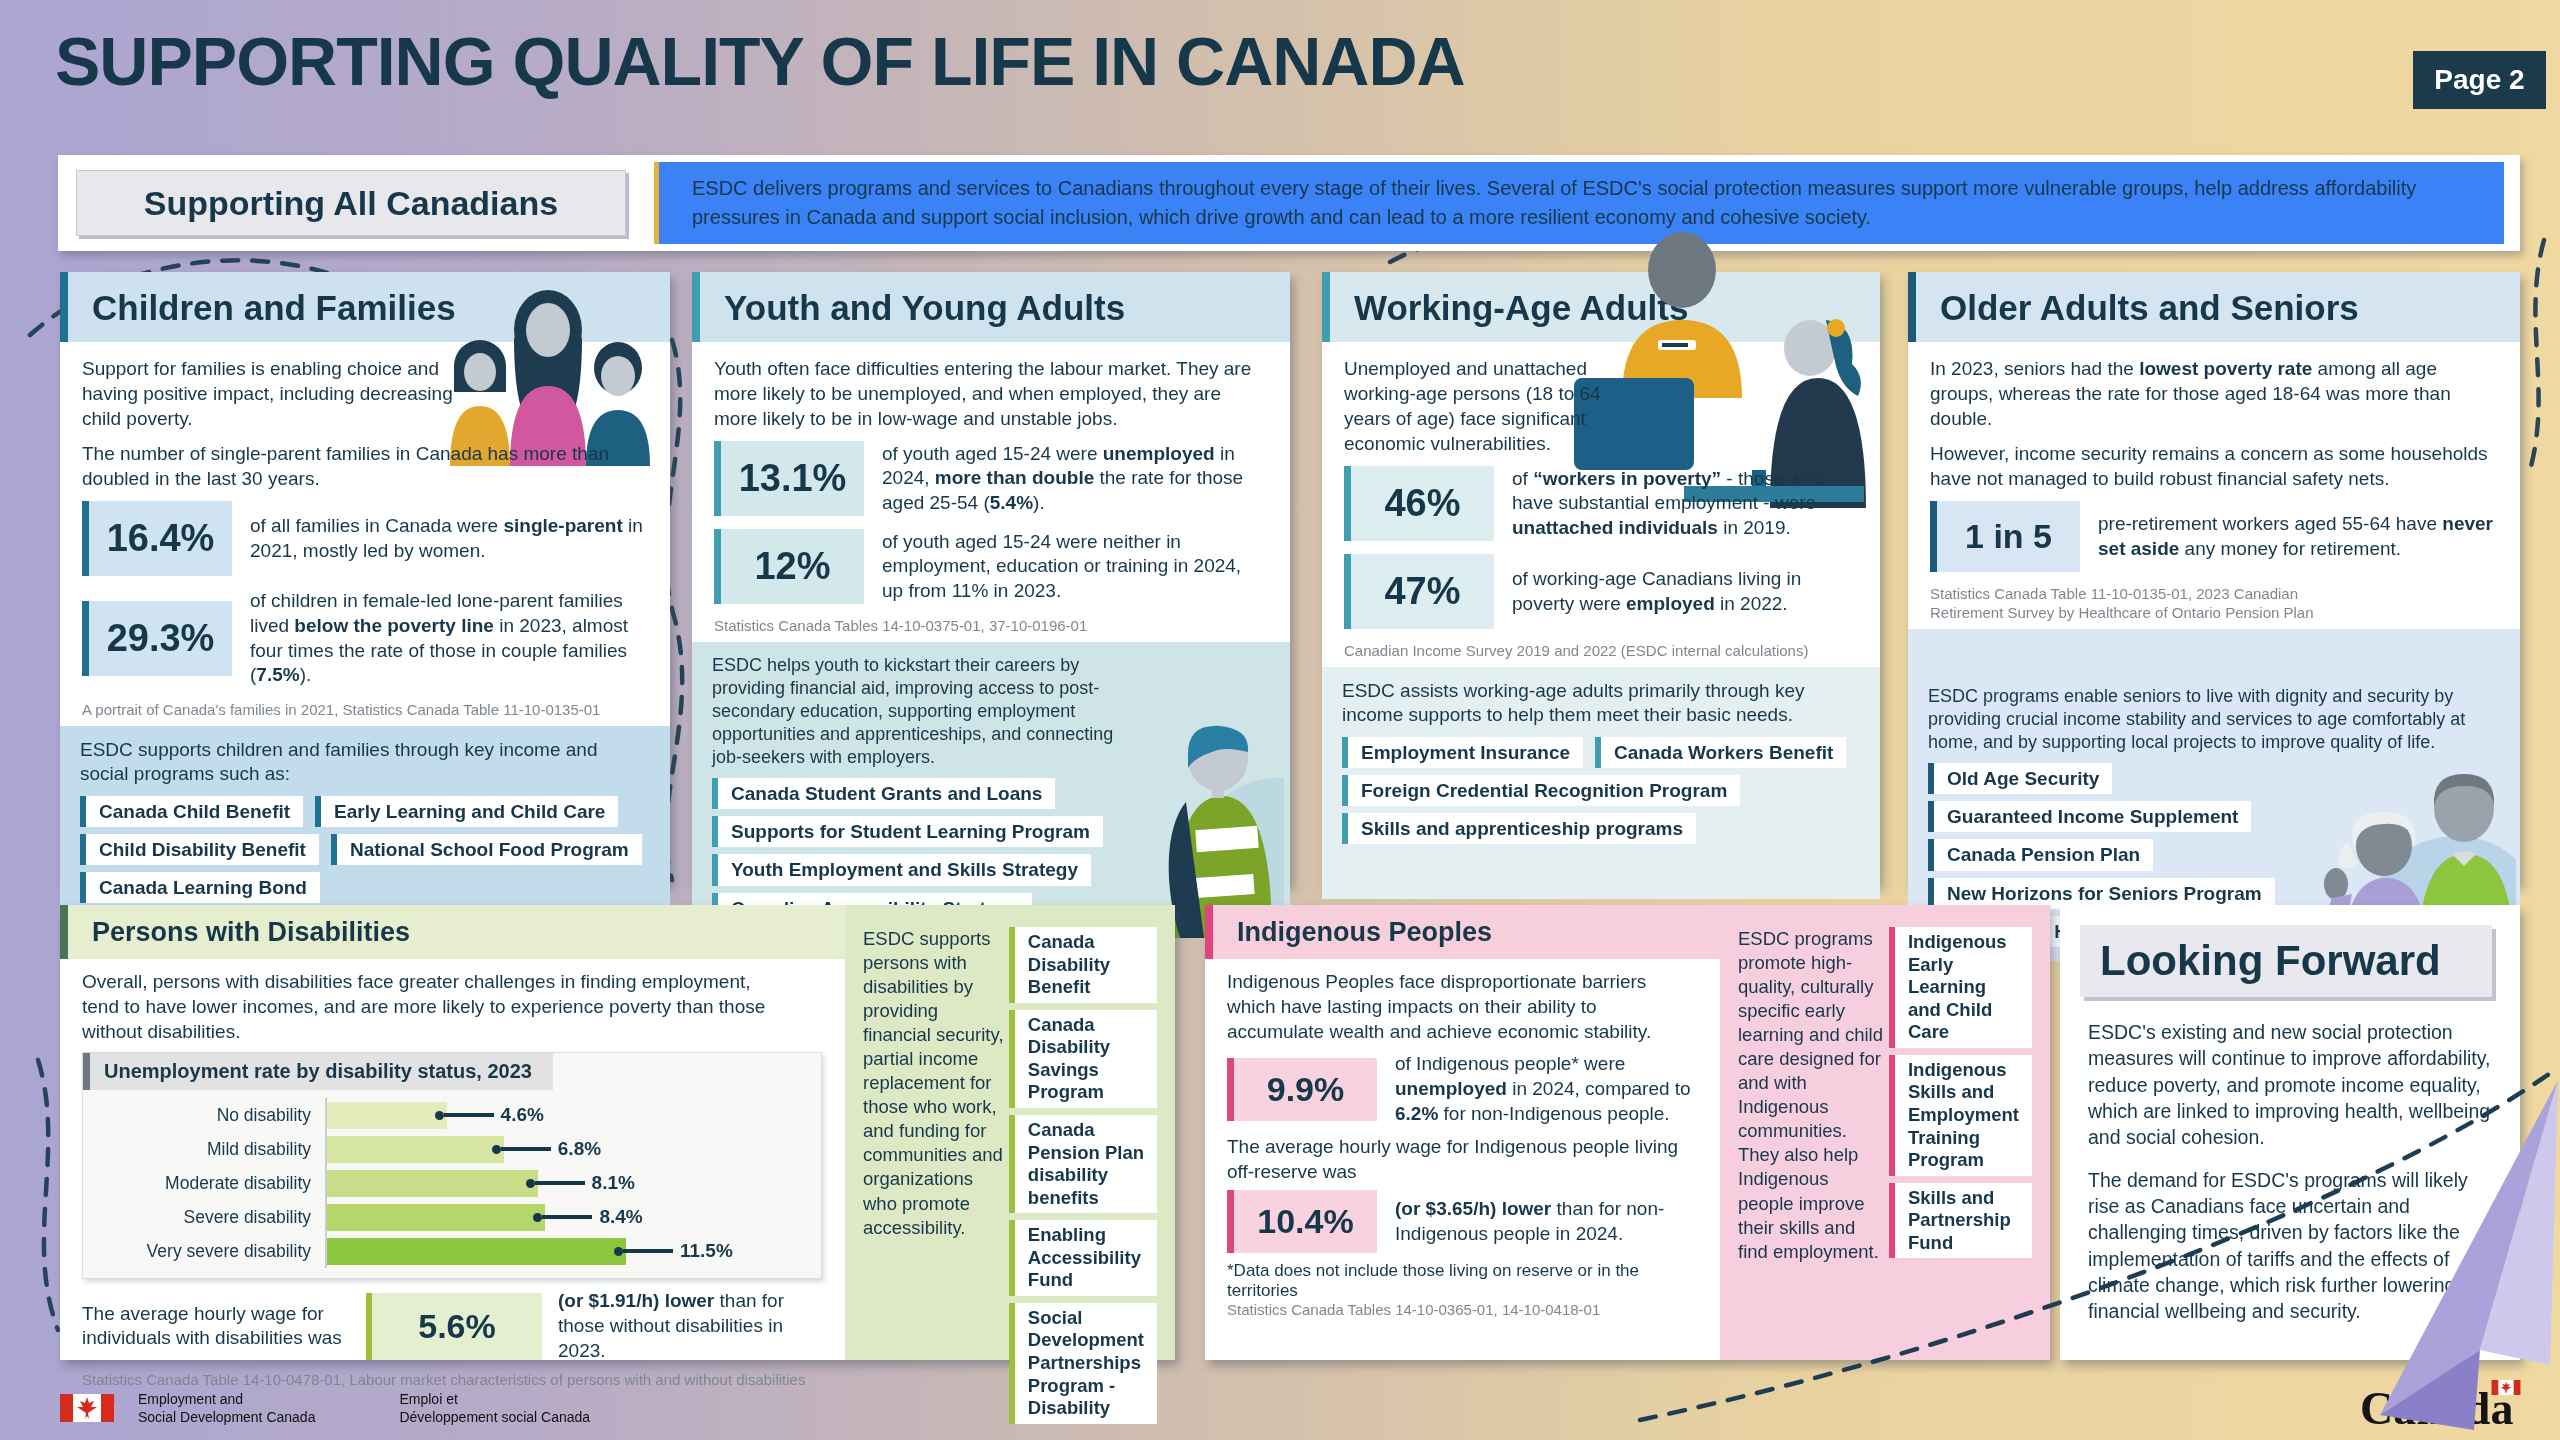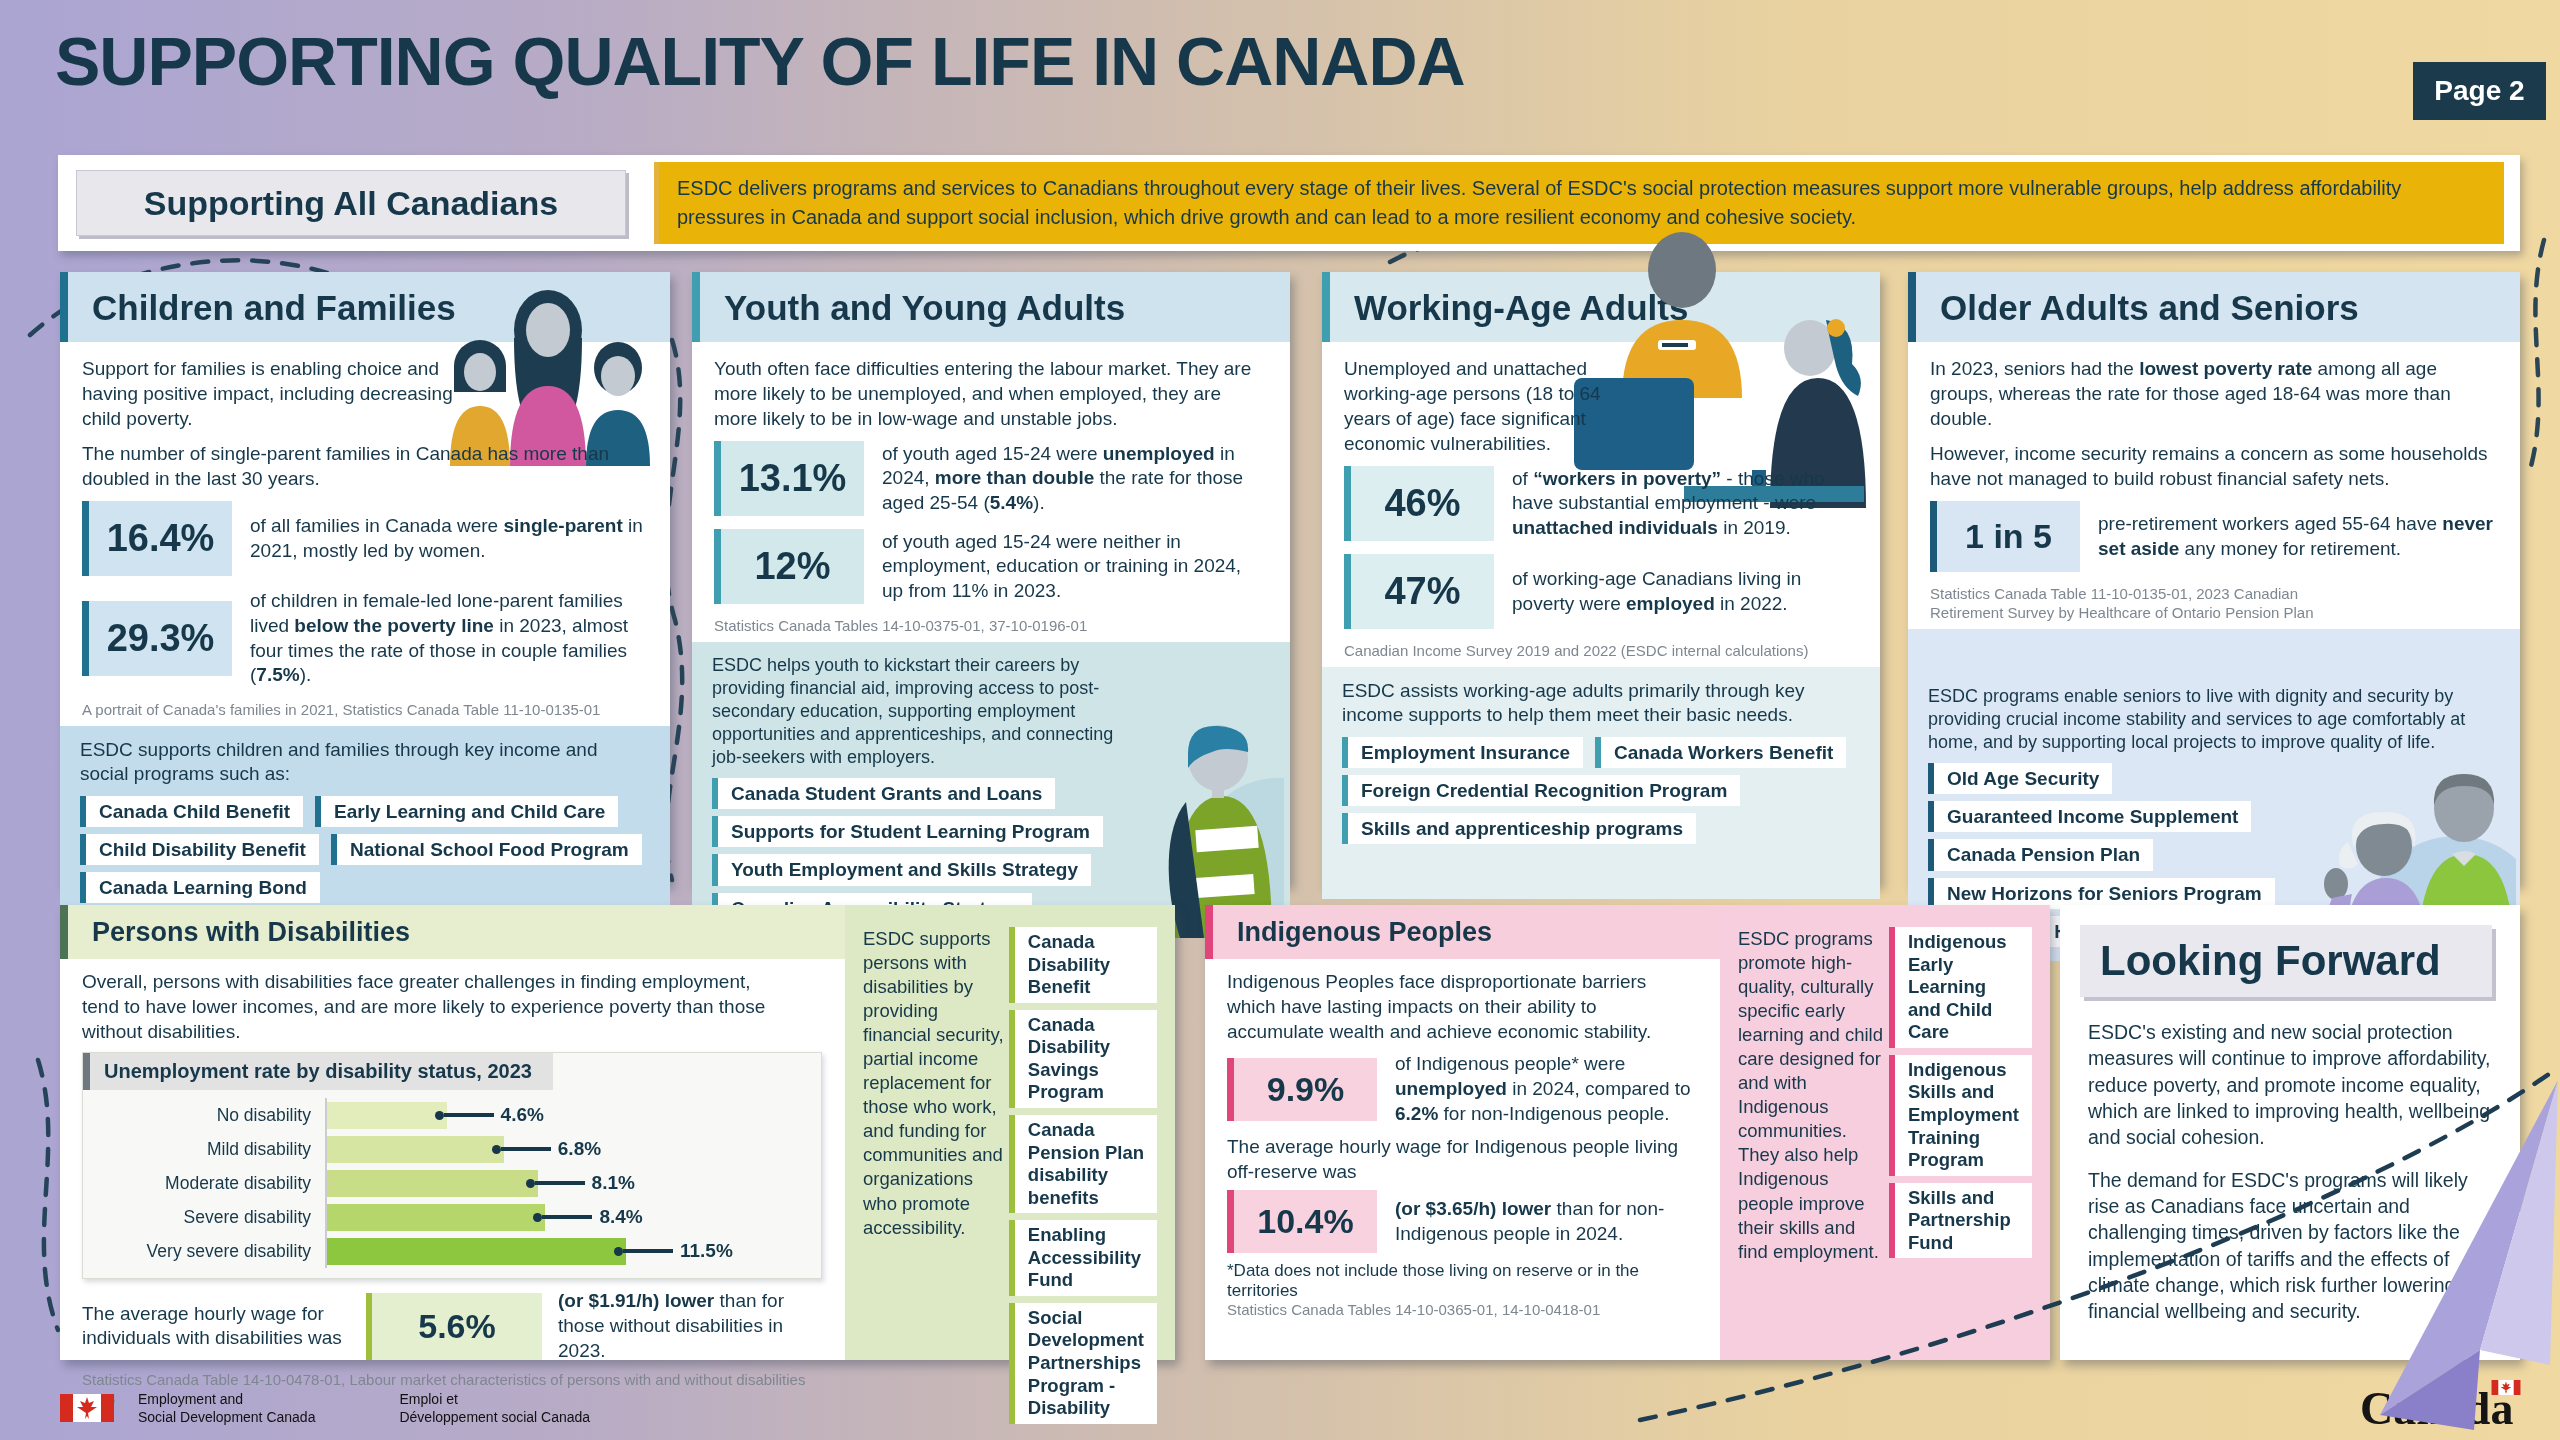--- a/index.html
+++ b/index.html
@@ -3,30 +3,30 @@
 <meta charset="utf-8">
 <style>
   html,body{margin:0;padding:0;background:#888;}
   .canvas{position:relative;width:2560px;height:1440px;overflow:hidden;
     font-family:"Liberation Sans",sans-serif;color:#16384a;
     background:linear-gradient(to right,#aba5d3 0%,#b7abc6 22%,#d2bfad 48%,#e9d2a0 70%,#f0d8a1 100%);}
   .doodles{position:absolute;inset:0;z-index:0;pointer-events:none;}
   .z1{z-index:1;}
   
   .h1{position:absolute;left:55px;top:22px;font-size:68px;font-weight:bold;color:#16384a;letter-spacing:-1px;z-index:1;}
-  .badge{position:absolute;left:2413px;top:62px;width:133px;height:58px;background:#1b3a4c;color:#fff;
+  .badge{position:absolute;left:2413px;top:51px;width:133px;height:58px;background:#1b3a4c;color:#fff;
     display:flex;align-items:center;justify-content:center;font-size:28px;font-weight:bold;z-index:1;}
   
   .band{position:absolute;left:58px;top:155px;width:2462px;height:96px;background:#fff;z-index:1;
     box-shadow:3px 5px 8px rgba(60,70,90,.35);display:flex;align-items:center;}
   .band-title{margin-left:18px;width:548px;height:64px;background:#e7e7ec;border:1px solid #c8c8d2;
     box-shadow:3px 3px 0 #bdbdc9;display:flex;align-items:center;justify-content:center;
     font-size:34px;font-weight:bold;color:#16384a;}
-  .band-text{margin-left:28px;margin-right:16px;flex:1;background:#eab308;border-left:5px solid #e3b33c;
-    padding:12px 18px;font-size:20px;line-height:1.45;color:#16384a;}
+  .band-text{margin-left:28px;margin-right:16px;flex:1;background:#3b82f6;border-left:5px solid #e3b33c;
+    padding:12px 33px;font-size:20px;line-height:1.45;color:#16384a;}
   
   .card{position:absolute;background:#fff;box-shadow:4px 6px 9px rgba(60,70,90,.38);display:flex;flex-direction:column;}
   .card-h{background:var(--head);border-left:8px solid var(--hacc,var(--acc));padding:16px 20px 14px 24px;
     font-size:35px;font-weight:bold;color:#16384a;flex:0 0 auto;position:relative;}
   .body{flex:1 1 auto;padding:14px 22px 6px 22px;position:relative;}
   .body p{margin:0 0 10px 0;font-size:19px;line-height:1.32;}
   .foot{flex:0 0 auto;background:var(--foot);padding:12px 20px 14px 20px;position:relative;}
   .foot .intro{font-size:19px;line-height:1.28;margin:0 0 9px 0;}
   .stat{display:flex;align-items:center;gap:18px;margin:0 0 13px 0;}
   .statbox{min-width:150px;box-sizing:border-box;background:var(--sbox);border-left:7px solid var(--acc);

